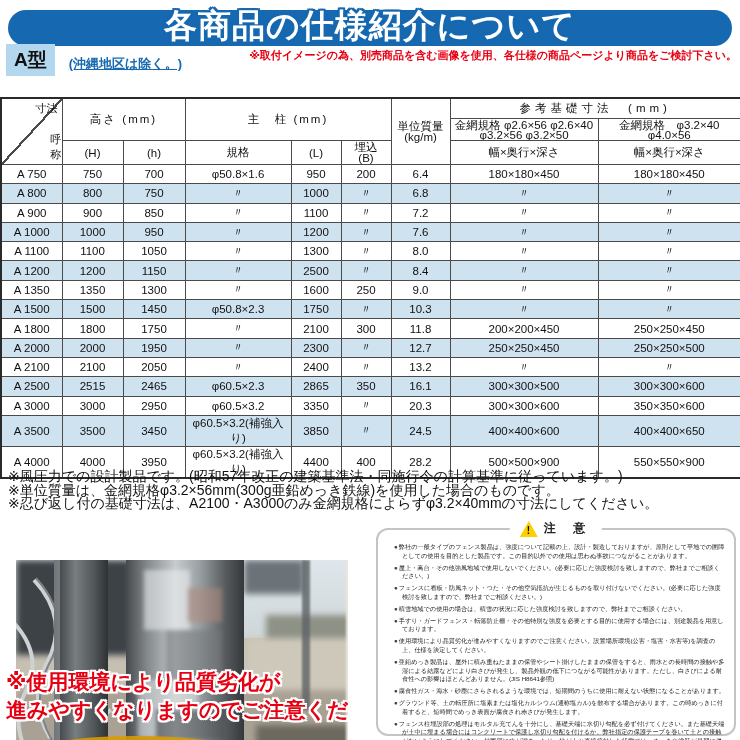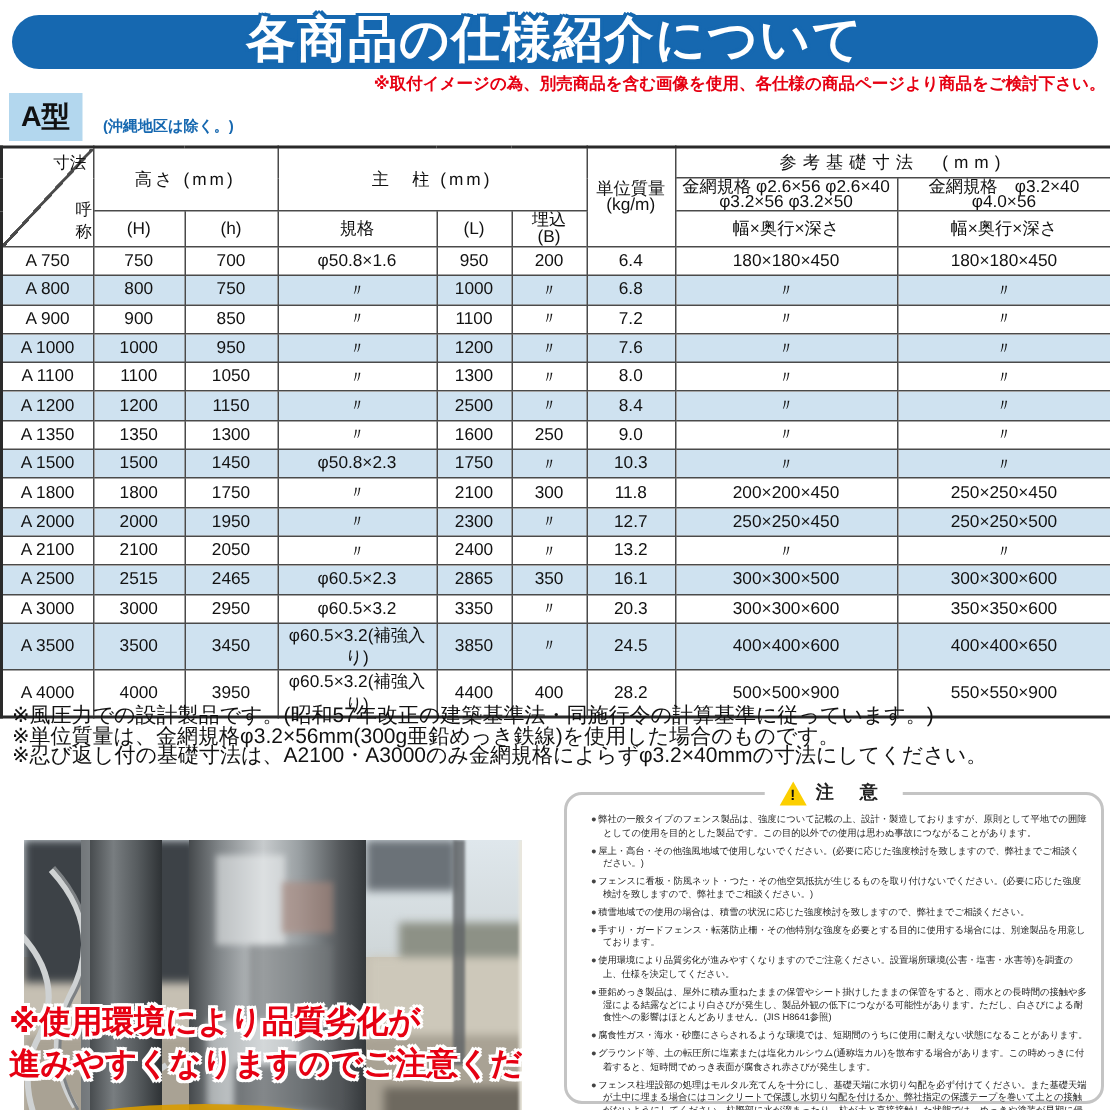--- a/index.html
+++ b/index.html
@@ -11,24 +11,24 @@
           background:#1668b0;border-radius:19px;}
   .banner-title{position:absolute;left:0;top:4px;width:740px;text-align:center;
           font-size:33px;font-weight:bold;color:#fff;letter-spacing:1px;white-space:nowrap;
           text-shadow:-2px 0 #1668b0,2px 0 #1668b0,0 -2px #1668b0,0 2px #1668b0,
                       -2px -2px #1668b0,2px 2px #1668b0,-2px 2px #1668b0,2px -2px #1668b0;}
 
   
   .top-notice{position:absolute;right:3px;top:48px;font-size:11px;font-weight:bold;color:#e60012;}
 
   
-  .sec{position:absolute;left:6px;top:62px;height:32px;display:flex;align-items:center;gap:14px;text-align:center;}
+  .sec{position:absolute;left:6px;top:44px;height:32px;display:flex;align-items:center;gap:14px;text-align:center;}
   .type-chip{background:#b3d7ee;color:#111;font-size:19px;font-weight:bold;padding:3px 8px;}
   .sec-title{font-size:23px;font-weight:bold;color:#111;letter-spacing:1px;}
-  .sec-note{font-size:10px;font-weight:bold;color:#1668b0;align-self:flex-end;padding-bottom:3px;}
+  .sec-note{font-size:13px;font-weight:bold;color:#1668b0;align-self:flex-end;padding-bottom:3px;text-decoration:underline;}
 
   
   table.spec{position:absolute;left:0;top:97px;width:740px;border-collapse:collapse;table-layout:fixed;}
   table.spec td,table.spec th{border:1px solid #4a4a4a;padding:0;text-align:center;vertical-align:middle;
         font-size:11.5px;font-weight:normal;color:#111;overflow:hidden;}
   table.spec{border:2px solid #2a2a2a;}
   tr.hr1 th{height:19px;} tr.hr2 th{height:21px;} tr.hr3 th{height:23px;}
   tbody.specbody tr{height:19.3px;}
   tbody.specbody tr.alt{background:#cfe2f0;}
   .corner{position:relative;background:

